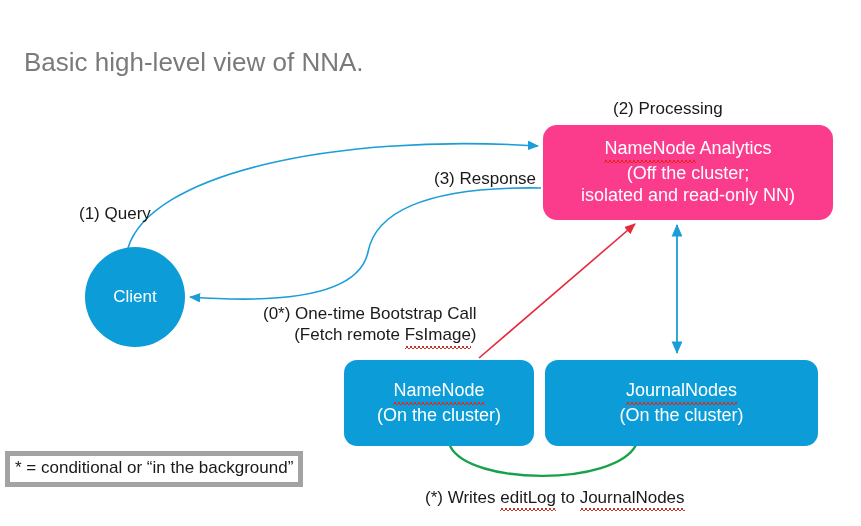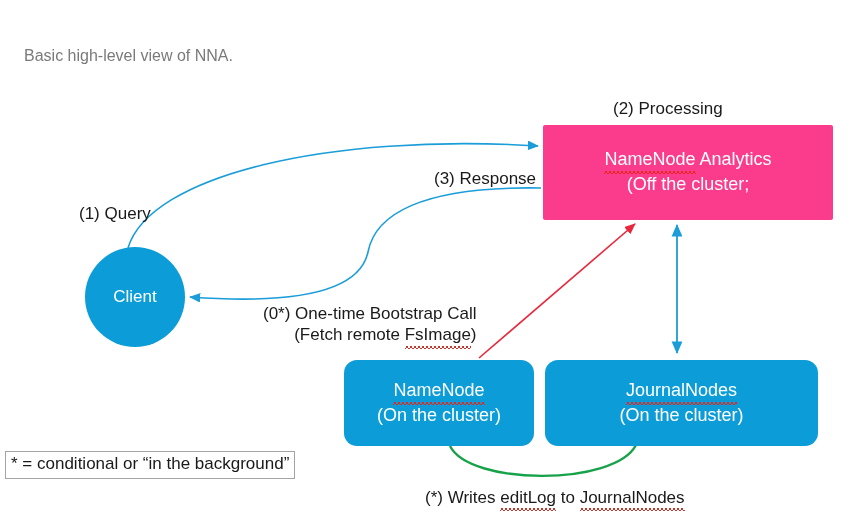--- a/index.html
+++ b/index.html
@@ -27,21 +27,21 @@
     font-size: 31px;
     font-weight: bold;
     color: #1b9dd9;
     letter-spacing: -0.2px;
     white-space: nowrap;
   }
   .page-subtitle {
     position: absolute;
     left: 24px;
     top: 47px;
-    font-size: 16px;
+    font-size: 26px;
     color: #7a7a7a;
     white-space: nowrap;
   }
 
   
   #arrows {
     position: absolute;
     left: 0;
     top: 0;
     width: 861px;
@@ -59,21 +59,21 @@
     color: #ffffff;
     line-height: 1.22;
     box-sizing: border-box;
   }
   .node-nna {
     left: 543px;
     top: 125px;
     width: 290px;
     height: 95px;
     background: #fb3c8c;
-    border-radius: 2px;
+    border-radius: 14px;
     font-size: 18px;
   }
   .node-client {
     left: 85px;
     top: 247px;
     width: 100px;
     height: 100px;
     background: #0c9cd8;
     border-radius: 50%;
     font-size: 17px;
@@ -129,21 +129,21 @@
   .label-query      { left: 79px;  top: 203px; }
   .label-bootstrap  { left: 263px; top: 303px; text-align: right; }
   .label-editlog    { left: 692px; top: 277px; }
   .label-writes     { left: 417px; top: 487px; margin-left: 8px; }
 
   .legend-box {
     position: absolute;
     left: 5px;
     top: 451px;
     padding: 3px 5px 4px 5px;
-    border: 1px solid #a3a3a3;
+    border: 5px solid #a3a3a3;
     background: #ffffff;
     font-size: 17px;
     color: #1a1a1a;
     white-space: nowrap;
     line-height: 1.1;
   }
 </style>
 </head>
 <body>
 
@@ -172,20 +172,21 @@
 
     <path d="M 677,225 L 677,353" fill="none" stroke="#1b9dd9" stroke-width="1.8" marker-end="url(#ah-blue)" marker-start="url(#ah-blue-start)"></path>
 
     <path d="M 450,446 C 470,486 615,486 636,445" fill="none" stroke="#17a24a" stroke-width="2.4"></path>
   </svg>
 
   <div class="node node-nna">
     <div>
       <span class="sq">NameNode</span><span> Analytics</span><br>
       <span>(Off the cluster;</span><br>
+      <span>isolated and read-only NN)</span>
     </div>
   </div>
 
   <div class="node node-client">
     <span>Client</span>
   </div>
 
   <div class="node node-namenode">
     <div>
       <span class="sq">NameNode</span><br>

